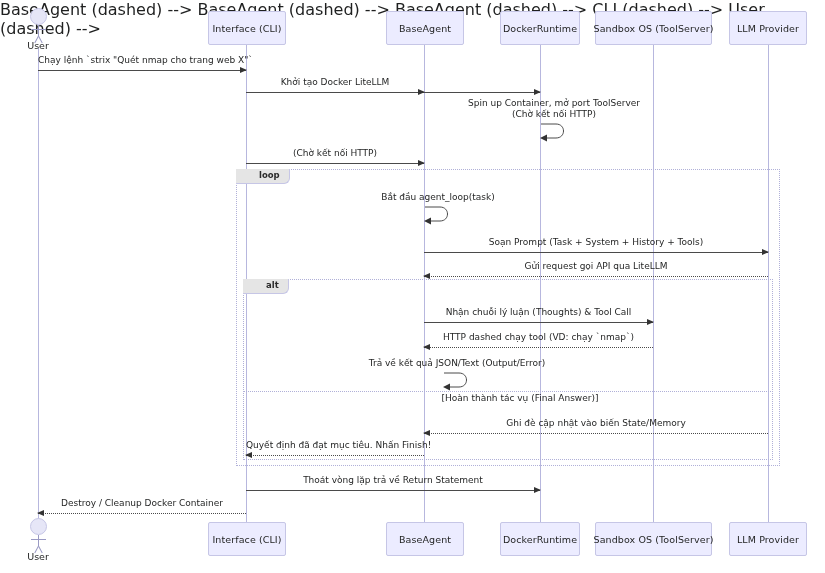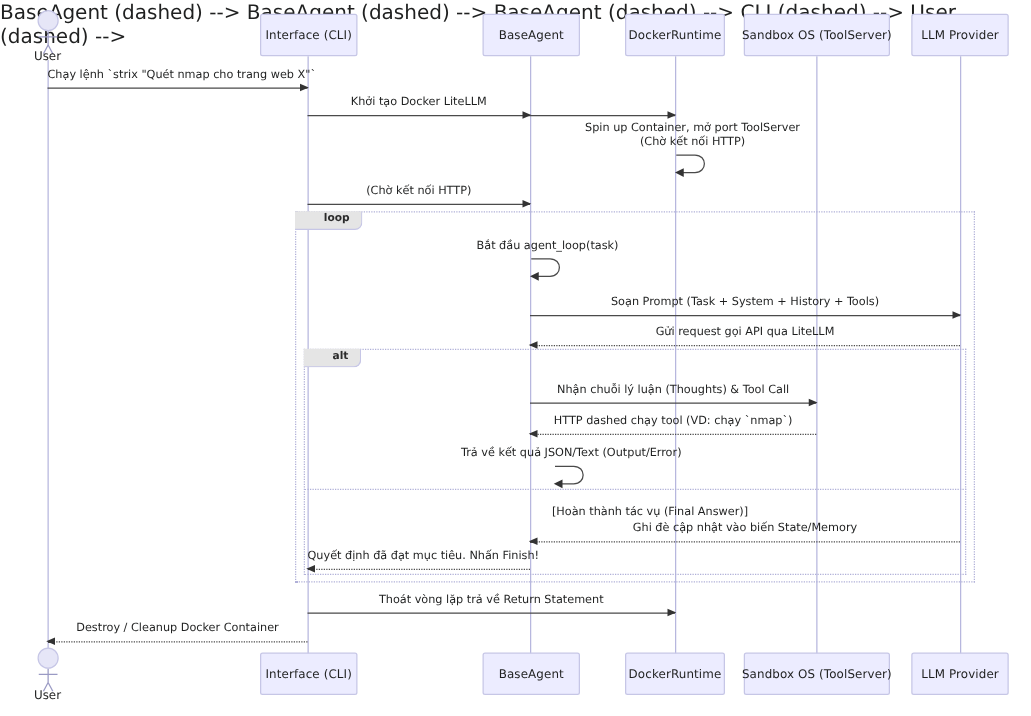--- a/index.html
+++ b/index.html
@@ -202,21 +202,21 @@
   <div class="pbox" style="left:729px;top:522px;width:78px;">LLM Provider</div>
 
   
   <div class="frag" style="left:236px;top:169px;width:544px;height:297px;"></div>
   <div class="frag-tab" style="left:236px;top:169px;">loop</div>
 
   
   <div class="frag" style="left:243px;top:279px;width:530px;height:181px;"></div>
   <div class="frag-tab" style="left:243px;top:279px;text-align:right;">alt</div>
   <div class="frag-divider" style="left:243px;top:391px;width:530px;"></div>
-  <div class="frag-title" style="left:355px;top:393px;width:330px;margin-top:12px;">[Hoàn thành tác vụ (Final Answer)]</div>
+  <div class="frag-title" style="left:355px;top:393px;width:330px;">[Hoàn thành tác vụ (Final Answer)]</div>
 
   
 
   
   <div class="msg" style="left:38px;top:70px;width:208px;">
     <div class="line"></div>
     <div class="head-r"></div>
     <div class="lbl">Chạy lệnh `strix "Quét nmap cho trang web X"`</div>
   </div>
 

